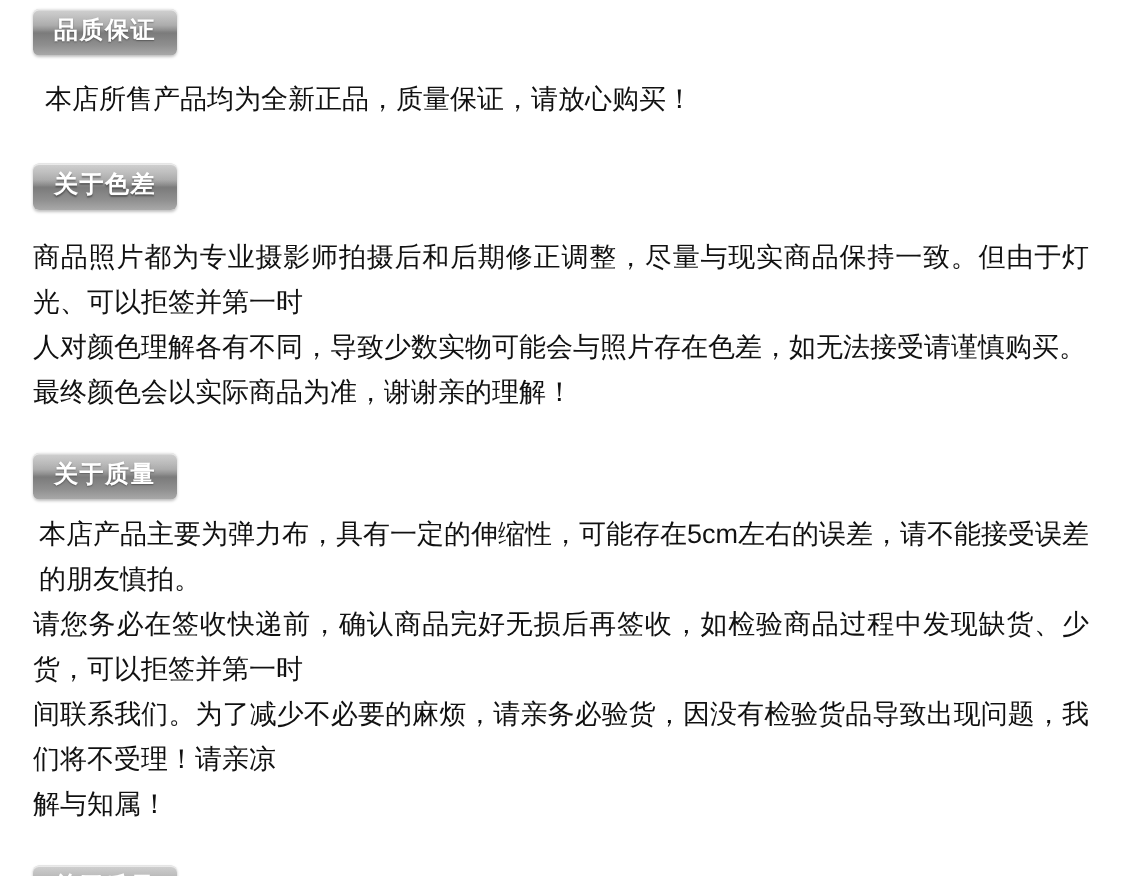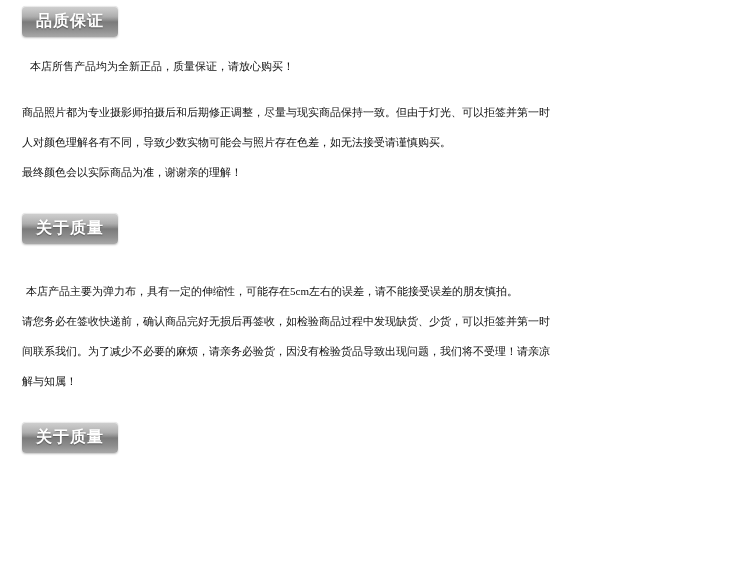--- a/index.html
+++ b/index.html
@@ -45,33 +45,33 @@
     height: 48%;
     border-radius: 4px 4px 0 0;
     background: linear-gradient(to bottom, rgba(255,255,255,0.35), rgba(255,255,255,0.02));
     pointer-events: none;
   }
   .badge span { position: relative; z-index: 2; }
 
   .body-text {
     margin: 0;
     padding: 0 24px 0 26px;
-    font-size: 11px;
+    font-size: 18px;
     line-height: 30px;
     color: #111111;
     text-align: justify;
   }
   .s1 .badge { margin-top: 6px; text-align: right; }
   .s1 .body-text { margin-top: 14px; padding-left: 30px; }
 
   .s2 .badge { margin-top: 28px; }
   .s2 .body-text { margin-top: 16px; padding-left: 22px; }
 
   .s3 .badge { margin-top: 26px; margin-left: 22px; }
-  .s3 .body-text { margin-top: 32px; padding-left: 26px; font-family: Liberation Serif, serif; }
+  .s3 .body-text { margin-top: 8px; padding-left: 26px; }
 
   .s4 .badge { margin-top: 26px; }
   .s4 .body-text { padding-left: 22px; }
 
   .s5 .badge { margin-top: 26px; }
 
   .line { display: block; }
 </style>
 </head>
 <body>
@@ -81,20 +81,23 @@
   <div class="section s1">
     <div class="badge">
       <span>品质保证</span>
     </div>
     <p class="body-text">
       <span class="line">本店所售产品均为全新正品，质量保证，请放心购买！</span>
     </p>
   </div>
 
   <div class="section s2">
+    <div class="badge">
+      <span>关于色差</span>
+    </div>
     <p class="body-text">
       <span class="line">商品照片都为专业摄影师拍摄后和后期修正调整，尽量与现实商品保持一致。但由于灯光、可以拒签并第一时</span>
       <span class="line">人对颜色理解各有不同，导致少数实物可能会与照片存在色差，如无法接受请谨慎购买。</span>
       <span class="line">最终颜色会以实际商品为准，谢谢亲的理解！</span>
     </p>
   </div>
 
   <div class="section s3">
     <div class="badge">
       <span>关于质量</span>

